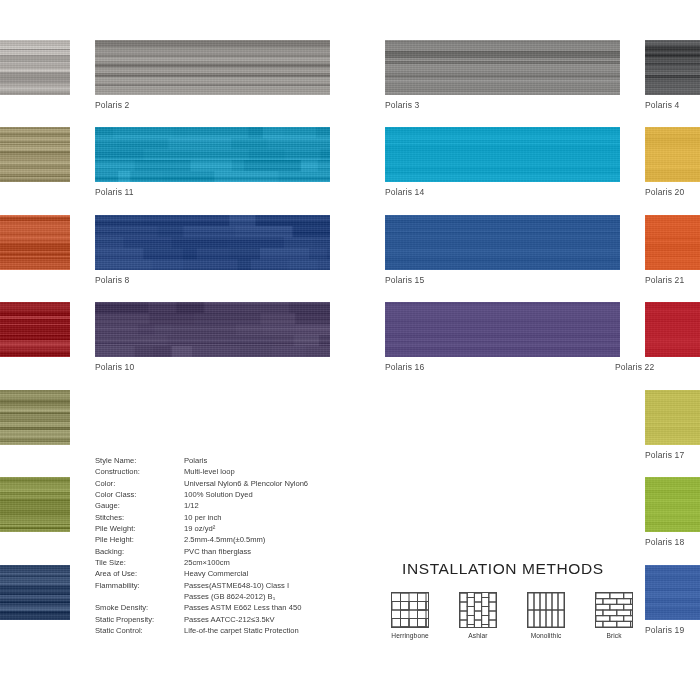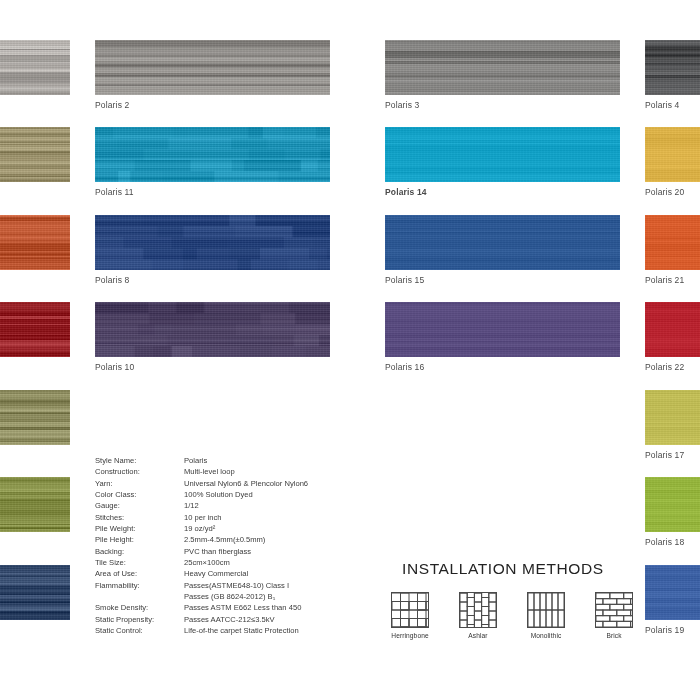--- a/index.html
+++ b/index.html
@@ -252,21 +252,21 @@
   <div id="col-b">
       <div class="swatch" style="left: 385px; top: 40px; width: 235px; height: 55px; background-color: rgb(124, 123, 121);">
         <div class="streak" style="background-image: linear-gradient(rgb(146, 145, 143) 0%, rgb(146, 145, 143) 1.5%, rgb(127, 126, 124) 1.5%, rgb(127, 126, 124) 5.8%, rgb(137, 136, 134) 5.8%, rgb(137, 136, 134) 12.5%, rgb(140, 139, 137) 12.5%, rgb(140, 139, 137) 19.8%, rgb(100, 99, 97) 19.8%, rgb(100, 99, 97) 23.3%, rgb(107, 106, 104) 23.3%, rgb(107, 106, 104) 29.7%, rgb(110, 109, 107) 29.7%, rgb(110, 109, 107) 32.5%, rgb(140, 139, 137) 32.5%, rgb(140, 139, 137) 36.2%, rgb(148, 147, 145) 36.2%, rgb(148, 147, 145) 38.7%, rgb(113, 112, 110) 38.7%, rgb(113, 112, 110) 44.2%, rgb(145, 144, 142) 44.2%, rgb(145, 144, 142) 50.5%, rgb(144, 143, 141) 50.5%, rgb(144, 143, 141) 57.1%, rgb(139, 138, 136) 57.1%, rgb(139, 138, 136) 60.2%, rgb(129, 128, 126) 60.2%, rgb(129, 128, 126) 65.7%, rgb(102, 101, 99) 65.7%, rgb(102, 101, 99) 67.6%, rgb(139, 138, 136) 67.6%, rgb(139, 138, 136) 73%, rgb(152, 151, 149) 73%, rgb(152, 151, 149) 77.2%, rgb(136, 135, 133) 77.2%, rgb(136, 135, 133) 82%, rgb(136, 135, 133) 82%, rgb(136, 135, 133) 89.1%, rgb(133, 132, 130) 89.1%, rgb(133, 132, 130) 94.7%, rgb(151, 150, 148) 94.7%, rgb(151, 150, 148) 98.1%, rgb(133, 132, 130) 98.1%, rgb(133, 132, 130) 100%); mix-blend-mode: normal; opacity: 0.95;"></div>
         <div class="tex" style="opacity: 0.5;"></div>
       </div>
       <div class="caption" style="left: 385px; top: 100px;">Polaris 3</div>
       <div class="swatch" style="left: 385px; top: 127px; width: 235px; height: 55px; background-color: rgb(16, 165, 204);">
         <div class="streak" style="background-image: linear-gradient(rgb(8, 157, 196) 0%, rgb(8, 157, 196) 2.8%, rgb(12, 161, 200) 2.8%, rgb(12, 161, 200) 5.5%, rgb(9, 158, 197) 5.5%, rgb(9, 158, 197) 8.2%, rgb(14, 163, 202) 8.2%, rgb(14, 163, 202) 11.3%, rgb(10, 159, 198) 11.3%, rgb(10, 159, 198) 13.6%, rgb(17, 166, 205) 13.6%, rgb(17, 166, 205) 15.9%, rgb(24, 173, 212) 15.9%, rgb(24, 173, 212) 17.8%, rgb(19, 168, 207) 17.8%, rgb(19, 168, 207) 19.5%, rgb(23, 172, 211) 19.5%, rgb(23, 172, 211) 23.3%, rgb(12, 161, 200) 23.3%, rgb(12, 161, 200) 28.2%, rgb(25, 174, 213) 28.2%, rgb(25, 174, 213) 30.9%, rgb(18, 167, 206) 30.9%, rgb(18, 167, 206) 33.5%, rgb(8, 157, 196) 33.5%, rgb(8, 157, 196) 38.2%, rgb(9, 158, 197) 38.2%, rgb(9, 158, 197) 45%, rgb(14, 163, 202) 45%, rgb(14, 163, 202) 51.7%, rgb(13, 162, 201) 51.7%, rgb(13, 162, 201) 59%, rgb(14, 163, 202) 59%, rgb(14, 163, 202) 63.3%, rgb(18, 167, 206) 63.3%, rgb(18, 167, 206) 67.7%, rgb(19, 168, 207) 67.7%, rgb(19, 168, 207) 73.1%, rgb(8, 157, 196) 73.1%, rgb(8, 157, 196) 75.1%, rgb(8, 157, 196) 75.1%, rgb(8, 157, 196) 78.5%, rgb(14, 163, 202) 78.5%, rgb(14, 163, 202) 82.1%, rgb(8, 157, 196) 82.1%, rgb(8, 157, 196) 84.8%, rgb(22, 171, 210) 84.8%, rgb(22, 171, 210) 88.6%, rgb(22, 171, 210) 88.6%, rgb(22, 171, 210) 95.1%, rgb(19, 168, 207) 95.1%, rgb(19, 168, 207) 97%, rgb(17, 166, 205) 97%, rgb(17, 166, 205) 99.9%, rgb(15, 164, 203) 99.9%, rgb(15, 164, 203) 100%); mix-blend-mode: normal; opacity: 0.65;"></div>
         <div class="tex" style="opacity: 0.32;"></div>
       </div>
-      <div class="caption" style="left: 385px; top: 187px; font-weight: bold;">Polaris 14</div>
+      <div class="caption" style="left: 385px; top: 187px;">Polaris 14</div>
       <div class="swatch" style="left: 385px; top: 215px; width: 235px; height: 55px; background-color: rgb(42, 87, 149);">
         <div class="streak" style="background-image: linear-gradient(rgb(49, 94, 156) 0%, rgb(49, 94, 156) 2.2%, rgb(48, 93, 155) 2.2%, rgb(48, 93, 155) 8.9%, rgb(34, 79, 141) 8.9%, rgb(34, 79, 141) 15.1%, rgb(42, 87, 149) 15.1%, rgb(42, 87, 149) 20.4%, rgb(42, 87, 149) 20.4%, rgb(42, 87, 149) 23.2%, rgb(37, 82, 144) 23.2%, rgb(37, 82, 144) 27%, rgb(49, 94, 156) 27%, rgb(49, 94, 156) 31.6%, rgb(34, 79, 141) 31.6%, rgb(34, 79, 141) 34.1%, rgb(45, 90, 152) 34.1%, rgb(45, 90, 152) 37.2%, rgb(45, 90, 152) 37.2%, rgb(45, 90, 152) 41.2%, rgb(43, 88, 150) 41.2%, rgb(43, 88, 150) 42.8%, rgb(43, 88, 150) 42.8%, rgb(43, 88, 150) 46.8%, rgb(38, 83, 145) 46.8%, rgb(38, 83, 145) 51.8%, rgb(39, 84, 146) 51.8%, rgb(39, 84, 146) 58.3%, rgb(40, 85, 147) 58.3%, rgb(40, 85, 147) 61.9%, rgb(50, 95, 157) 61.9%, rgb(50, 95, 157) 68%, rgb(46, 91, 153) 68%, rgb(46, 91, 153) 74.3%, rgb(41, 86, 148) 74.3%, rgb(41, 86, 148) 78%, rgb(37, 82, 144) 78%, rgb(37, 82, 144) 82.7%, rgb(35, 80, 142) 82.7%, rgb(35, 80, 142) 86%, rgb(44, 89, 151) 86%, rgb(44, 89, 151) 93.2%, rgb(41, 86, 148) 93.2%, rgb(41, 86, 148) 95.7%, rgb(38, 83, 145) 95.7%, rgb(38, 83, 145) 98.4%, rgb(48, 93, 155) 98.4%, rgb(48, 93, 155) 100%); mix-blend-mode: normal; opacity: 0.65;"></div>
         <div class="tex" style="opacity: 0.32;"></div>
       </div>
       <div class="caption" style="left: 385px; top: 275px;">Polaris 15</div>
       <div class="swatch" style="left: 385px; top: 302px; width: 235px; height: 55px; background-color: rgb(88, 74, 128);">
         <div class="streak" style="background-image: linear-gradient(rgb(85, 71, 125) 0%, rgb(85, 71, 125) 4.8%, rgb(95, 81, 135) 4.8%, rgb(95, 81, 135) 11.4%, rgb(93, 79, 133) 11.4%, rgb(93, 79, 133) 17.3%, rgb(91, 77, 131) 17.3%, rgb(91, 77, 131) 24.7%, rgb(91, 77, 131) 24.7%, rgb(91, 77, 131) 32%, rgb(83, 69, 123) 32%, rgb(83, 69, 123) 37.8%, rgb(90, 76, 130) 37.8%, rgb(90, 76, 130) 44.9%, rgb(81, 67, 121) 44.9%, rgb(81, 67, 121) 47.4%, rgb(88, 74, 128) 47.4%, rgb(88, 74, 128) 51.8%, rgb(91, 77, 131) 51.8%, rgb(91, 77, 131) 56%, rgb(84, 70, 124) 56%, rgb(84, 70, 124) 59.7%, rgb(81, 67, 121) 59.7%, rgb(81, 67, 121) 65.1%, rgb(93, 79, 133) 65.1%, rgb(93, 79, 133) 71.8%, rgb(82, 68, 122) 71.8%, rgb(82, 68, 122) 75.1%, rgb(94, 80, 134) 75.1%, rgb(94, 80, 134) 82.4%, rgb(80, 66, 120) 82.4%, rgb(80, 66, 120) 86.6%, rgb(87, 73, 127) 86.6%, rgb(87, 73, 127) 92.1%, rgb(94, 80, 134) 92.1%, rgb(94, 80, 134) 98.7%, rgb(80, 66, 120) 98.7%, rgb(80, 66, 120) 100%); mix-blend-mode: normal; opacity: 0.65;"></div>
         <div class="tex" style="opacity: 0.32;"></div>
       </div>
       <div class="caption" style="left: 385px; top: 362px;">Polaris 16</div>
@@ -285,21 +285,21 @@
       <div class="caption" style="left: 645px; top: 187px;">Polaris 20</div>
       <div class="swatch" style="left: 645px; top: 215px; width: 60px; height: 55px; background-color: rgb(221, 91, 40);">
         <div class="streak" style="background-image: linear-gradient(rgb(224, 94, 43) 0%, rgb(224, 94, 43) 7.2%, rgb(220, 90, 39) 7.2%, rgb(220, 90, 39) 8.8%, rgb(221, 91, 40) 8.8%, rgb(221, 91, 40) 14.9%, rgb(227, 97, 46) 14.9%, rgb(227, 97, 46) 20.1%, rgb(221, 91, 40) 20.1%, rgb(221, 91, 40) 25.4%, rgb(219, 89, 38) 25.4%, rgb(219, 89, 38) 28.1%, rgb(225, 95, 44) 28.1%, rgb(225, 95, 44) 30.2%, rgb(218, 88, 37) 30.2%, rgb(218, 88, 37) 33.5%, rgb(222, 92, 41) 33.5%, rgb(222, 92, 41) 40.8%, rgb(213, 83, 32) 40.8%, rgb(213, 83, 32) 45.8%, rgb(227, 97, 46) 45.8%, rgb(227, 97, 46) 50%, rgb(221, 91, 40) 50%, rgb(221, 91, 40) 53.5%, rgb(213, 83, 32) 53.5%, rgb(213, 83, 32) 59.9%, rgb(214, 84, 33) 59.9%, rgb(214, 84, 33) 65.3%, rgb(224, 94, 43) 65.3%, rgb(224, 94, 43) 68.4%, rgb(219, 89, 38) 68.4%, rgb(219, 89, 38) 74.7%, rgb(213, 83, 32) 74.7%, rgb(213, 83, 32) 77.2%, rgb(226, 96, 45) 77.2%, rgb(226, 96, 45) 82.8%, rgb(219, 89, 38) 82.8%, rgb(219, 89, 38) 89.7%, rgb(225, 95, 44) 89.7%, rgb(225, 95, 44) 93%, rgb(221, 91, 40) 93%, rgb(221, 91, 40) 99.4%, rgb(226, 96, 45) 99.4%, rgb(226, 96, 45) 100%); mix-blend-mode: normal; opacity: 0.65;"></div>
         <div class="tex" style="opacity: 0.32;"></div>
       </div>
       <div class="caption" style="left: 645px; top: 275px;">Polaris 21</div>
       <div class="swatch" style="left: 645px; top: 302px; width: 60px; height: 55px; background-color: rgb(187, 31, 44);">
         <div class="streak" style="background-image: linear-gradient(rgb(183, 27, 40) 0%, rgb(183, 27, 40) 2.8%, rgb(178, 22, 35) 2.8%, rgb(178, 22, 35) 5.9%, rgb(181, 25, 38) 5.9%, rgb(181, 25, 38) 12%, rgb(191, 35, 48) 12%, rgb(191, 35, 48) 18%, rgb(191, 35, 48) 18%, rgb(191, 35, 48) 20.7%, rgb(185, 29, 42) 20.7%, rgb(185, 29, 42) 26.6%, rgb(190, 34, 47) 26.6%, rgb(190, 34, 47) 28.6%, rgb(184, 28, 41) 28.6%, rgb(184, 28, 41) 30.9%, rgb(183, 27, 40) 30.9%, rgb(183, 27, 40) 35.8%, rgb(189, 33, 46) 35.8%, rgb(189, 33, 46) 38.3%, rgb(188, 32, 45) 38.3%, rgb(188, 32, 45) 45.1%, rgb(188, 32, 45) 45.1%, rgb(188, 32, 45) 52.3%, rgb(189, 33, 46) 52.3%, rgb(189, 33, 46) 57.1%, rgb(188, 32, 45) 57.1%, rgb(188, 32, 45) 62.8%, rgb(192, 36, 49) 62.8%, rgb(192, 36, 49) 67.5%, rgb(196, 40, 53) 67.5%, rgb(196, 40, 53) 73.7%, rgb(196, 40, 53) 73.7%, rgb(196, 40, 53) 76.3%, rgb(188, 32, 45) 76.3%, rgb(188, 32, 45) 79%, rgb(193, 37, 50) 79%, rgb(193, 37, 50) 83.2%, rgb(189, 33, 46) 83.2%, rgb(189, 33, 46) 85.9%, rgb(183, 27, 40) 85.9%, rgb(183, 27, 40) 89.7%, rgb(191, 35, 48) 89.7%, rgb(191, 35, 48) 91.9%, rgb(184, 28, 41) 91.9%, rgb(184, 28, 41) 99.1%, rgb(194, 38, 51) 99.1%, rgb(194, 38, 51) 100%); mix-blend-mode: normal; opacity: 0.65;"></div>
         <div class="tex" style="opacity: 0.32;"></div>
       </div>
-      <div class="caption" style="left: 645px; top: 362px; text-align: right;">Polaris 22</div>
+      <div class="caption" style="left: 615px; top: 362px; text-align: right;">Polaris 22</div>
       <div class="swatch" style="left: 645px; top: 390px; width: 60px; height: 55px; background-color: rgb(196, 192, 85);">
         <div class="streak" style="background-image: linear-gradient(rgb(193, 189, 82) 0%, rgb(193, 189, 82) 5.5%, rgb(188, 184, 77) 5.5%, rgb(188, 184, 77) 8%, rgb(199, 195, 88) 8%, rgb(199, 195, 88) 14.1%, rgb(199, 195, 88) 14.1%, rgb(199, 195, 88) 17.7%, rgb(192, 188, 81) 17.7%, rgb(192, 188, 81) 21.8%, rgb(194, 190, 83) 21.8%, rgb(194, 190, 83) 27.5%, rgb(190, 186, 79) 27.5%, rgb(190, 186, 79) 29.7%, rgb(196, 192, 85) 29.7%, rgb(196, 192, 85) 32.3%, rgb(196, 192, 85) 32.3%, rgb(196, 192, 85) 35.5%, rgb(193, 189, 82) 35.5%, rgb(193, 189, 82) 40.9%, rgb(189, 185, 78) 40.9%, rgb(189, 185, 78) 45.5%, rgb(198, 194, 87) 45.5%, rgb(198, 194, 87) 49.9%, rgb(193, 189, 82) 49.9%, rgb(193, 189, 82) 56.7%, rgb(201, 197, 90) 56.7%, rgb(201, 197, 90) 59.5%, rgb(191, 187, 80) 59.5%, rgb(191, 187, 80) 63.7%, rgb(202, 198, 91) 63.7%, rgb(202, 198, 91) 66.8%, rgb(189, 185, 78) 66.8%, rgb(189, 185, 78) 72.1%, rgb(193, 189, 82) 72.1%, rgb(193, 189, 82) 77.3%, rgb(194, 190, 83) 77.3%, rgb(194, 190, 83) 84.1%, rgb(198, 194, 87) 84.1%, rgb(198, 194, 87) 87.4%, rgb(201, 197, 90) 87.4%, rgb(201, 197, 90) 93.6%, rgb(204, 200, 93) 93.6%, rgb(204, 200, 93) 97.2%, rgb(204, 200, 93) 97.2%, rgb(204, 200, 93) 100%); mix-blend-mode: normal; opacity: 0.65;"></div>
         <div class="tex" style="opacity: 0.32;"></div>
       </div>
       <div class="caption" style="left: 645px; top: 450px;">Polaris 17</div>
       <div class="swatch" style="left: 645px; top: 477px; width: 60px; height: 55px; background-color: rgb(151, 184, 59);">
         <div class="streak" style="background-image: linear-gradient(rgb(154, 187, 62) 0%, rgb(154, 187, 62) 7%, rgb(148, 181, 56) 7%, rgb(148, 181, 56) 11.3%, rgb(149, 182, 57) 11.3%, rgb(149, 182, 57) 18.4%, rgb(157, 190, 65) 18.4%, rgb(157, 190, 65) 23.6%, rgb(143, 176, 51) 23.6%, rgb(143, 176, 51) 28.5%, rgb(151, 184, 59) 28.5%, rgb(151, 184, 59) 35.6%, rgb(146, 179, 54) 35.6%, rgb(146, 179, 54) 40.1%, rgb(160, 193, 68) 40.1%, rgb(160, 193, 68) 44.8%, rgb(152, 185, 60) 44.8%, rgb(152, 185, 60) 51.8%, rgb(149, 182, 57) 51.8%, rgb(149, 182, 57) 57.8%, rgb(156, 189, 64) 57.8%, rgb(156, 189, 64) 61.6%, rgb(159, 192, 67) 61.6%, rgb(159, 192, 67) 68.5%, rgb(150, 183, 58) 68.5%, rgb(150, 183, 58) 70.4%, rgb(150, 183, 58) 70.4%, rgb(150, 183, 58) 74.5%, rgb(157, 190, 65) 74.5%, rgb(157, 190, 65) 82%, rgb(144, 177, 52) 82%, rgb(144, 177, 52) 87.4%, rgb(155, 188, 63) 87.4%, rgb(155, 188, 63) 93.9%, rgb(156, 189, 64) 93.9%, rgb(156, 189, 64) 95.6%, rgb(150, 183, 58) 95.6%, rgb(150, 183, 58) 99.1%, rgb(160, 193, 68) 99.1%, rgb(160, 193, 68) 100%); mix-blend-mode: normal; opacity: 0.65;"></div>
         <div class="tex" style="opacity: 0.32;"></div>
       </div>
       <div class="caption" style="left: 645px; top: 537px;">Polaris 18</div>
@@ -315,21 +315,21 @@
         <tbody>
           <tr>
             <td class="k">Style Name:</td>
             <td class="v">Polaris</td>
           </tr>
           <tr>
             <td class="k">Construction:</td>
             <td class="v">Multi-level loop</td>
           </tr>
           <tr>
-            <td class="k">Yarn:</td>
+            <td class="k">Color:</td>
             <td class="v">Universal Nylon6 &amp; Plencolor Nylon6</td>
           </tr>
           <tr>
             <td class="k">Color Class:</td>
             <td class="v">100% Solution Dyed</td>
           </tr>
           <tr>
             <td class="k">Gauge:</td>
             <td class="v">1/12</td>
           </tr>

